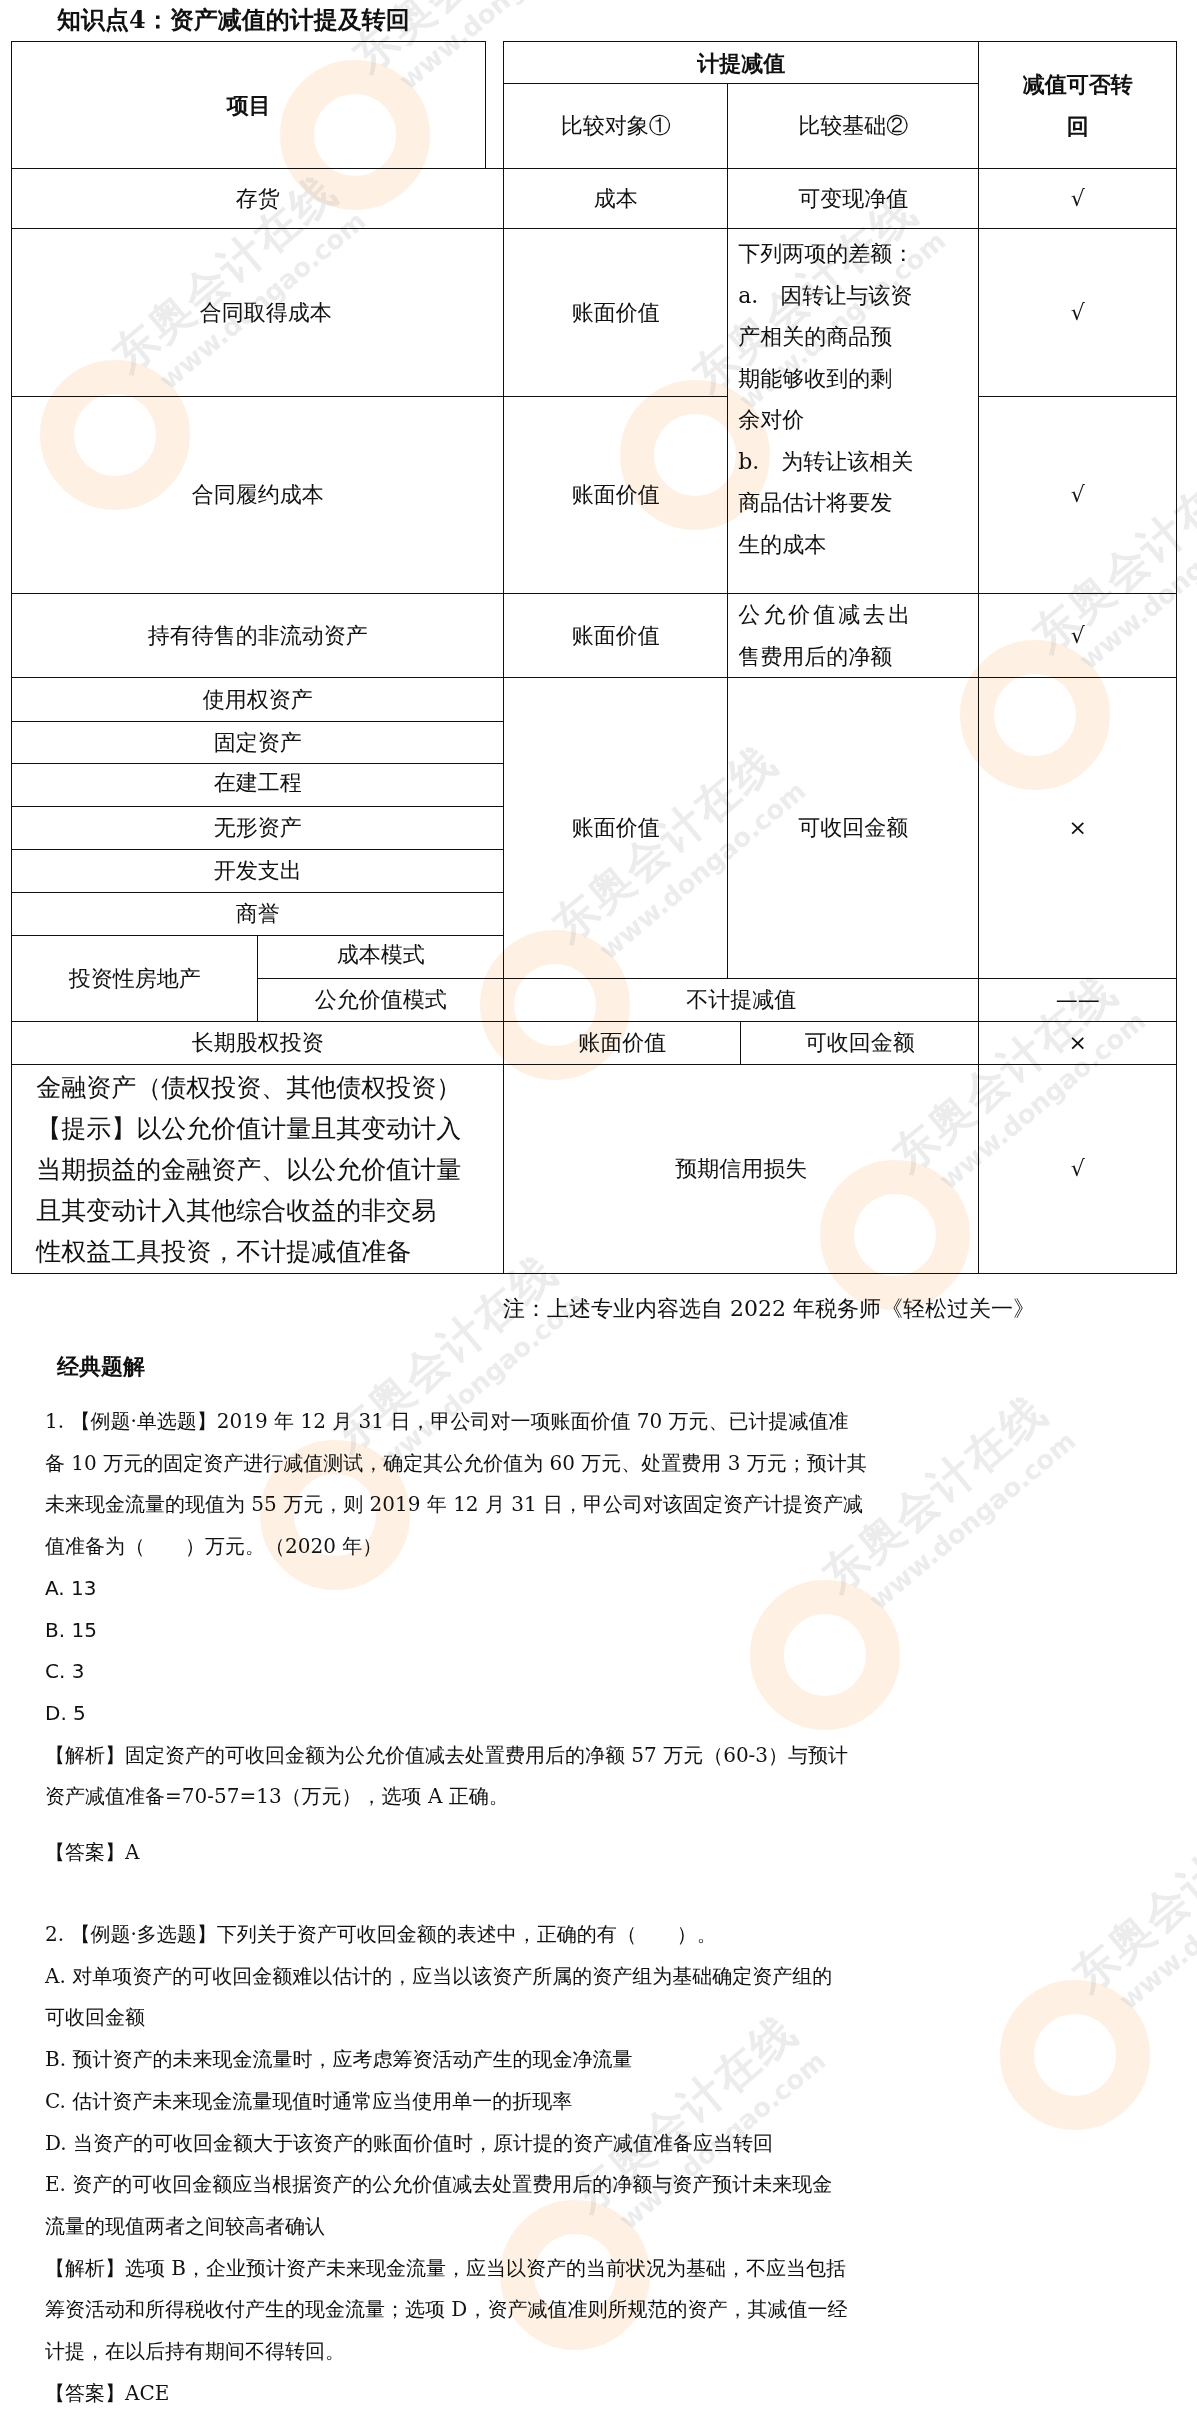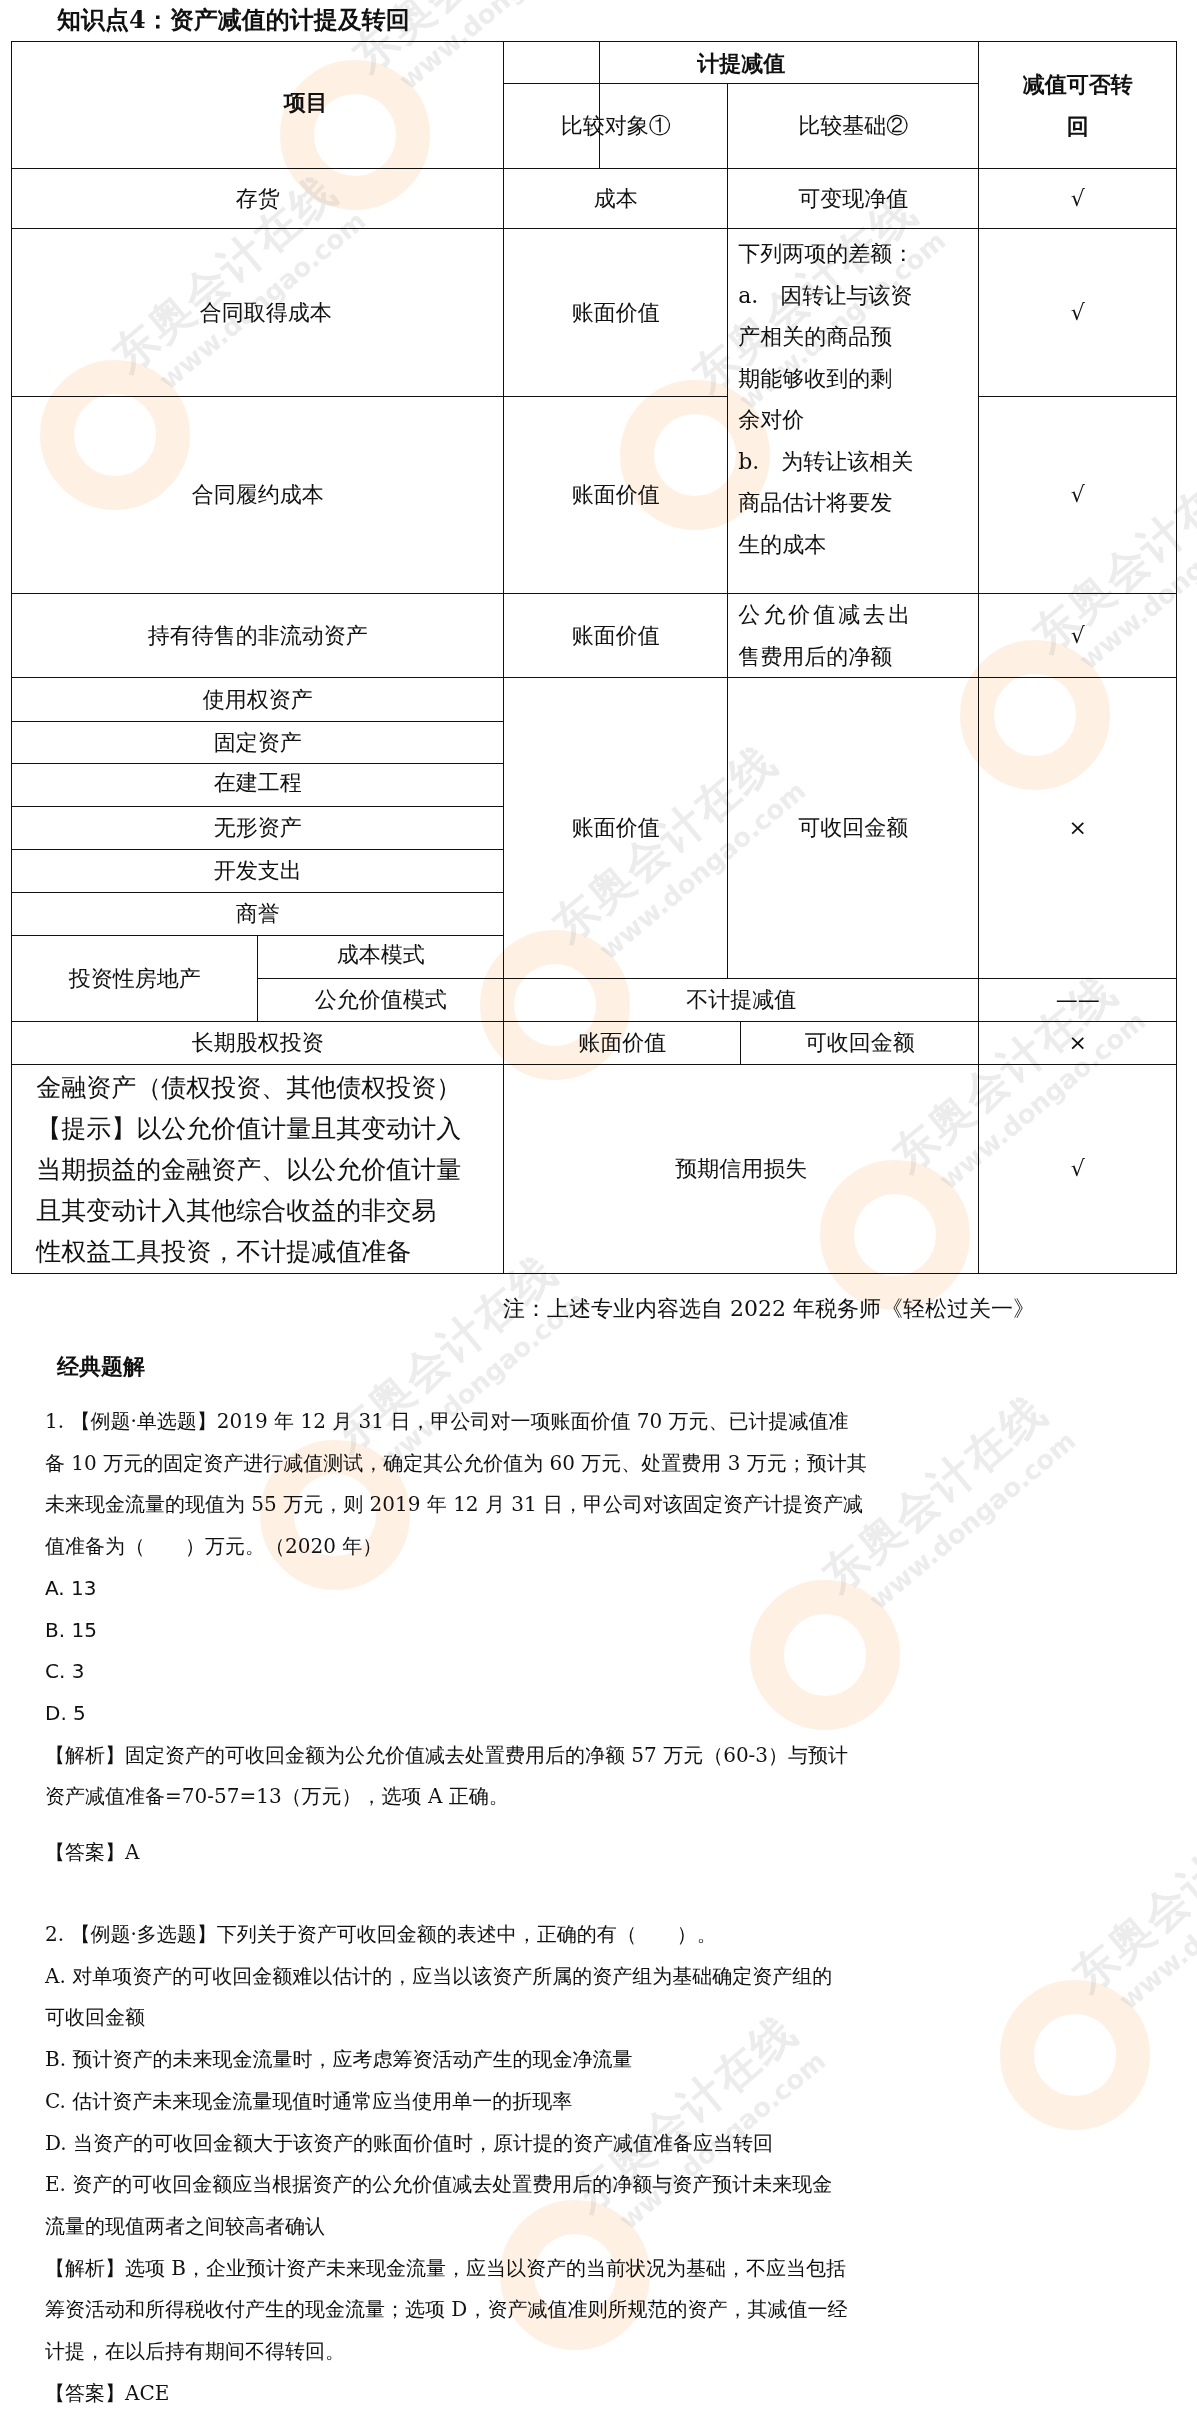--- a/index.html
+++ b/index.html
@@ -97,21 +97,21 @@
   <div class="txt">
       <span class="cn">东奥会计在线</span>
       <span class="url">www.dongao.com</span>
     </div>
 </div>
 
 <div class="title">知识点4：资产减值的计提及转回</div>
 
 <div class="tbl">
 
-  <div class="cell bold" style="left:0;top:0;width:589px;height:128px;font-family:Liberation Mono, monospace;">
+  <div class="cell bold" style="left:0;top:0;width:475px;height:128px;">
       <span>项目</span>
     </div>
   <div class="cell bold" style="left:492px;top:0;width:476px;height:43px;">
       <span>计提减值</span>
     </div>
   <div class="cell" style="left:492px;top:42px;width:225px;height:86px;">
       <span>比较对象①</span>
     </div>
   <div class="cell" style="left:716px;top:42px;width:252px;height:86px;">
       <span>比较基础②</span>

